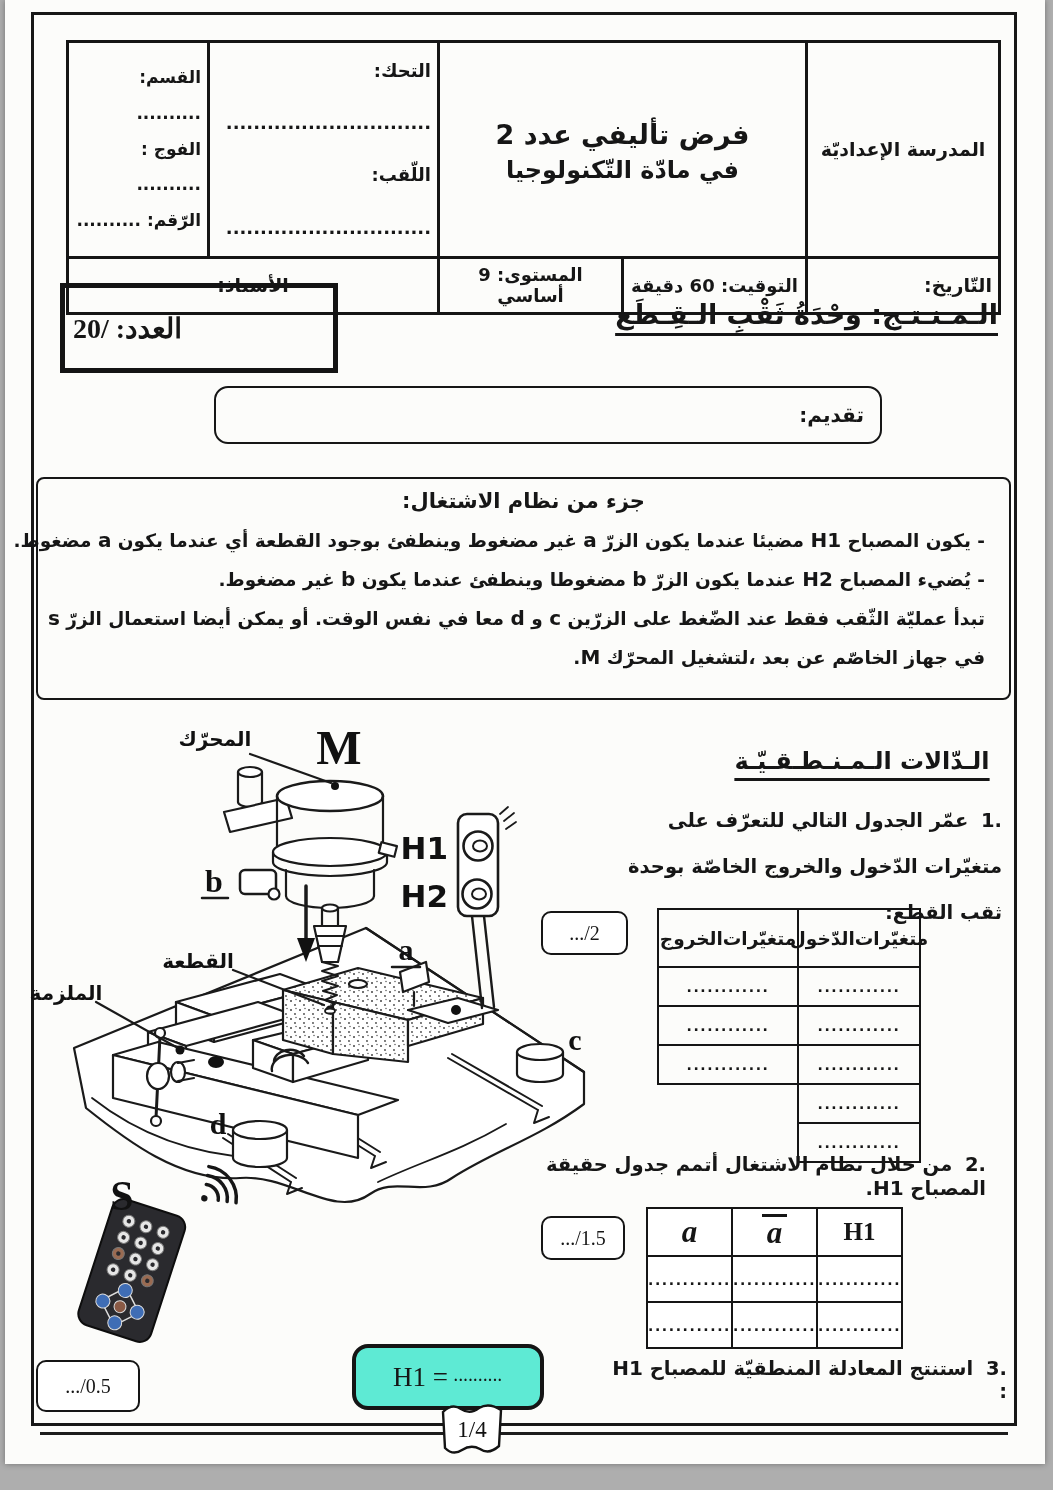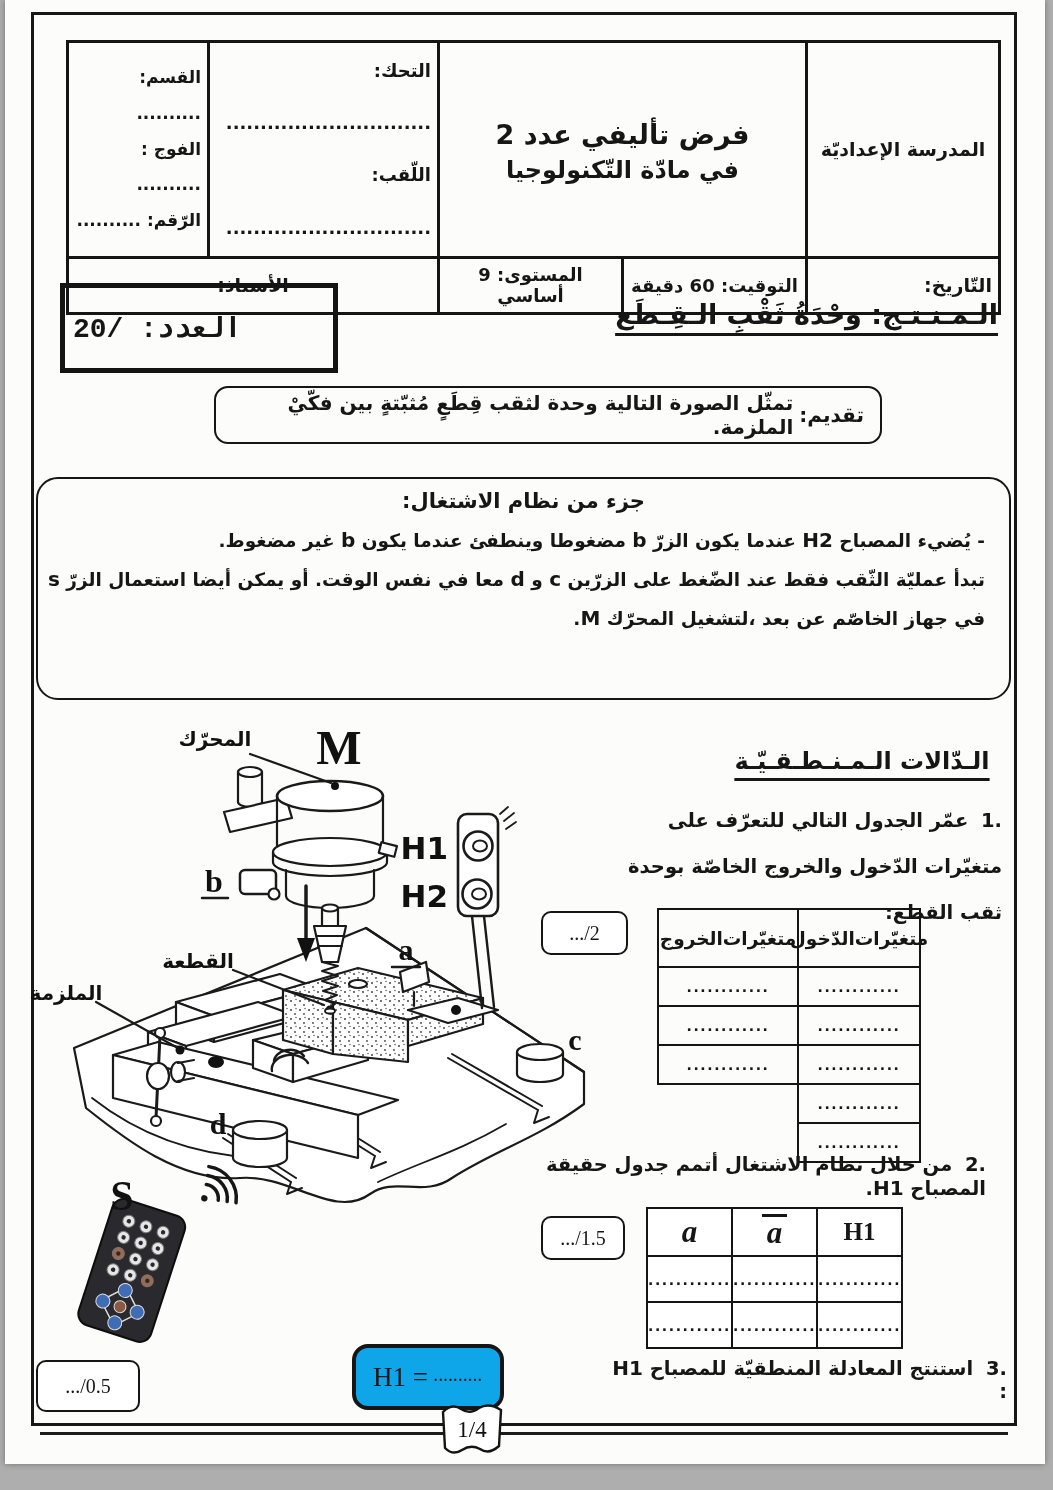--- a/index.html
+++ b/index.html
@@ -35,40 +35,40 @@
   .cell-class{font-size:17px;line-height:2.1;padding-right:8px;}
   .cell-date{font-size:19px;padding-right:10px;}
   .cell-time,.cell-level{text-align:center;font-size:18px;}
   .cell-teacher{text-align:center;font-size:19px;}
 
   
   .score-total{
     left:60px;top:283px;width:278px;height:90px;border:5px solid #141414;
     box-sizing:border-box;display:flex;align-items:center;justify-content:flex-end;
     direction:rtl;padding-left:8px;padding-right:6px;font-size:28px;font-weight:600;
-    font-family:Liberation Mono, monospace;
+    font-family:Liberation Serif, serif;
   }
 
   .product-title{
     left:556px;top:299px;width:442px;text-align:right;direction:rtl;
     font-size:27px;font-weight:800;
     text-decoration:underline;text-underline-offset:9px;text-decoration-thickness:2.5px;
   }
 
   .intro-box{
     left:214px;top:386px;width:668px;height:58px;border:2.5px solid #161616;
     border-radius:14px;box-sizing:border-box;direction:rtl;
     display:flex;align-items:center;padding:0 16px;font-size:20px;
   }
   .intro-box .lbl{font-weight:800;margin-left:6px;}
   .intro-box .txt{font-weight:600;}
 
   .op-box{
     left:36px;top:477px;width:975px;height:223px;border:2.5px solid #161616;
-    border-radius:22px;box-sizing:border-box;direction:rtl;
+    border-radius:8px;box-sizing:border-box;direction:rtl;
     padding:10px 24px 0 24px;
   }
   .op-title{text-align:center;font-size:21px;font-weight:800;margin-bottom:8px;}
   .op-line{font-size:18.5px;font-weight:600;line-height:39px;text-align:right;white-space:nowrap;}
   .op-line b{font-size:20px;font-weight:800;font-family:"DejaVu Sans",sans-serif;}
 
   .logic-title{
     left:722px;top:747px;width:280px;text-align:center;direction:rtl;
     font-size:24px;font-weight:800;
     text-decoration:underline;text-underline-offset:9px;text-decoration-thickness:2.5px;
@@ -109,23 +109,23 @@
   }
   table.truth,table.truth td{border:2.5px solid #151515;}
   table.truth td{text-align:center;vertical-align:middle;padding:0;}
   .truth-head td{height:46px;font-family:"Liberation Serif","DejaVu Serif",serif;font-weight:800;}
   .th-a{font-style:italic;font-size:31px;}
   .th-h1{font-size:25px;}
   .bar{display:inline-block;border-top:3.5px solid #151515;padding:0 5px;line-height:1.05;}
   .truth-row td{height:44px;}
 
   .equation-box{
-    left:352px;top:1344px;width:152px;height:66px;border:4px solid #151515;border-radius:16px;
+    left:352px;top:1344px;width:192px;height:66px;border:4px solid #151515;border-radius:16px;
     box-sizing:border-box;display:flex;align-items:center;justify-content:center;direction:ltr;
-    font-family:"Liberation Serif","DejaVu Serif",serif;font-size:27px;background:#0ea5e9;
+    font-family:"Liberation Serif","DejaVu Serif",serif;font-size:27px;background:#5eead4;
   }
   .equation-box .eq-dots{font-size:14px;font-weight:800;letter-spacing:1.4px;margin-left:6px;}
 
   .ribbon{left:436px;top:1400px;width:72px;height:58px;}
   .ribbon text{font-family:"Liberation Serif","DejaVu Serif",serif;font-size:23px;}
 
   svg text.ar-label{font-family:"DejaVu Sans",sans-serif;font-weight:800;font-size:20px;}
   svg text.latin-serif{font-family:"Liberation Serif","DejaVu Serif",serif;font-weight:700;}
   svg text.latin-sans{font-family:"DejaVu Sans",sans-serif;font-weight:800;}
 </style>
@@ -168,25 +168,25 @@
   </tr>
 </tbody>
   </table>
 
 <div class="abs score-total">العدد: /20</div>
 
 <div class="abs product-title">الـمـنـتـج: وحْدَةُ ثَقْبِ الـقِـطَع</div>
 
 <div class="abs intro-box">
   <span class="lbl">تقديم:</span>
-  <span class="txt">تمثّل الصورة التالية وحدة لثقب قِطَعٍ مُثبّتةٍ بين فكّيْ الملزمة.</span>
 </div>
 
 <div class="abs op-box">
   <div class="op-title">جزء من نظام الاشتغال:</div>
+  <div class="op-line"><span>- يكون المصباح </span><b>H1</b><span> مضيئا عندما يكون الزرّ </span><b>a</b><span> غير مضغوط وينطفئ بوجود القطعة أي عندما يكون </span><b>a</b><span> مضغوط.</span></div>
   <div class="op-line"><span>- يُضيء المصباح </span><b>H2</b><span> عندما يكون الزرّ </span><b>b</b><span> مضغوطا وينطفئ عندما يكون </span><b>b</b><span> غير مضغوط.</span></div>
   <div class="op-line"><span>تبدأ عمليّة الثّقب فقط عند الضّغط على الزرّين </span><b>c</b><span> و </span><b>d</b><span> معا في نفس الوقت. أو يمكن أيضا استعمال الزرّ </span><b>s</b></div>
   <div class="op-line"><span>في جهاز الخاصّم عن بعد ،لتشغيل المحرّك </span><b>M</b><span>.</span></div>
 </div>
 
 <svg class="abs" style="left:28px;top:710px" width="618" height="650" viewBox="0 0 618 650">
   <defs>
     <pattern id="spk" width="9" height="9" patternUnits="userSpaceOnUse">
       <rect width="9" height="9" fill="#ffffff"></rect>
       <circle cx="2" cy="3" r="1" fill="#444"></circle>

